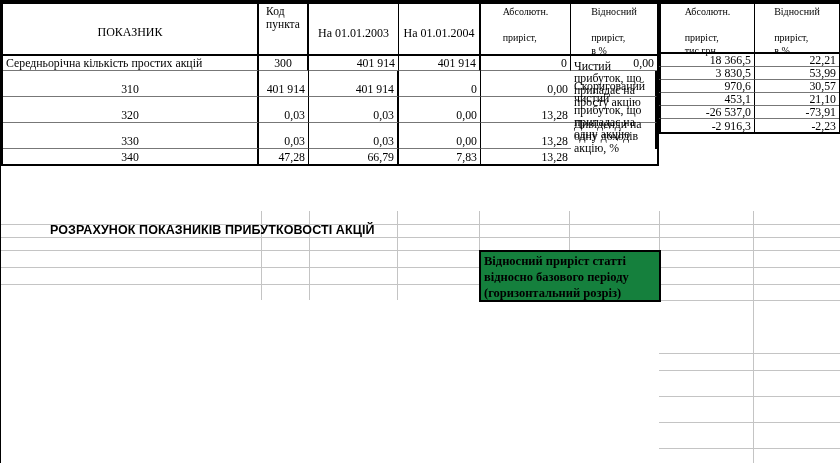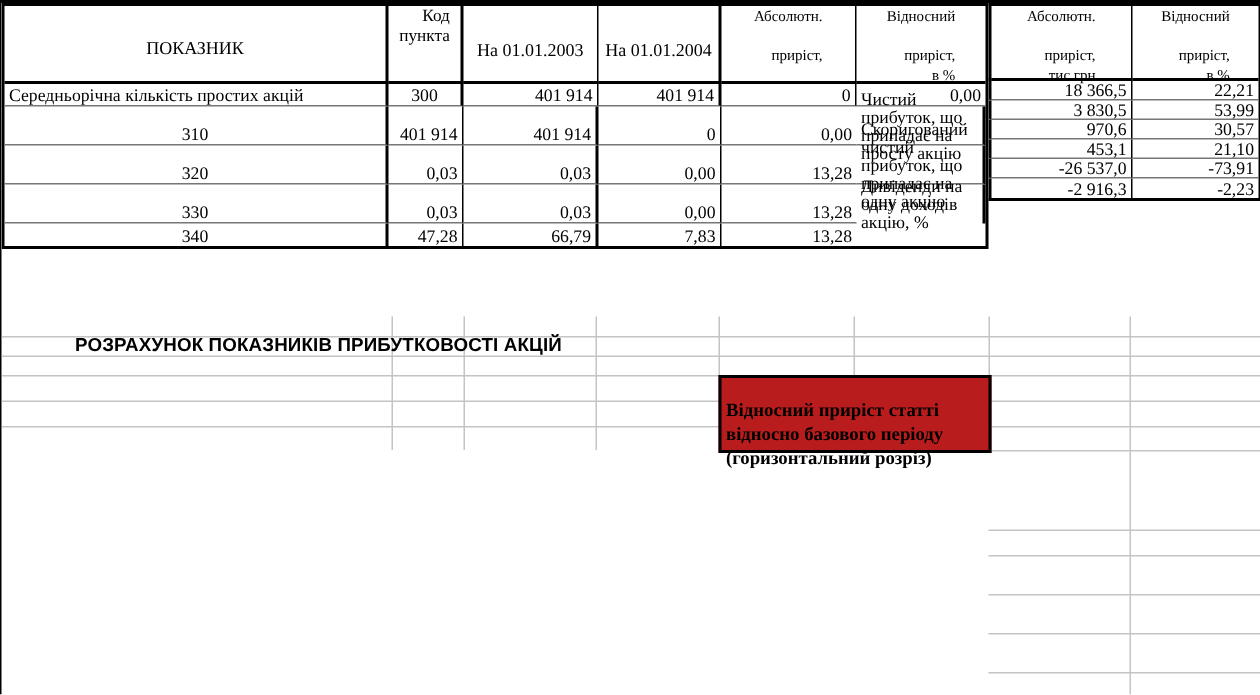--- a/index.html
+++ b/index.html
@@ -14,36 +14,36 @@
   .gl.h { height:1px; }
   .gl.v { width:1px; }
   
   .title {
     position:absolute; font-family:"Liberation Sans", sans-serif;
     font-weight:bold; font-size:12.5px; line-height:13px;
     white-space:nowrap; letter-spacing:0.1px;
   }
   
   .gbox {
-    position:absolute; background:#b91c1c; border:2px solid #000;
+    position:absolute; background:#15803d; border:2px solid #000;
     font-weight:bold; font-size:12.8px; line-height:16px;
-    white-space:pre-line; padding:13px 0 0 3px; overflow:visible;
+    white-space:pre-line; padding:1px 0 0 3px; overflow:visible;
   }
   
   .tbl { position:absolute; background:#fff; border:2px solid #000; display:grid; }
   #t1 { left:0; top:77;  width:840px; height:132px;
         grid-template-columns:256px 50px 90px 82px 90px 90px 94px 84px;
         grid-template-rows:50px repeat(6,13px); }
   #t2 { left:0; top:298; width:658px; height:164px;
         grid-template-columns:256px 50px 90px 82px 90px 86px;
         grid-template-rows:52px 15px 26px 26px 26px 15px; }
   .c  { border-right:1px solid #000; border-bottom:1px solid #777;
         display:flex; align-items:center; font-size:11.8px; line-height:12px; }
   .hc { border-right:1px solid #000; border-bottom:2px solid #000;
-        display:flex; font-size:12px; text-align:right; white-space:pre-line; }
+        display:flex; font-size:12px; text-align:left; white-space:pre-line; }
   .tk    { border-right-width:2px; }
   .lastc { border-right:none; }
   .lastr { border-bottom:none; }
   .name  { padding-left:3px; }
   .tot   { padding-left:44px; }
   .ctr   { justify-content:center; }
   .num   { justify-content:flex-end; padding-right:3px; }
   .bot   { align-items:flex-end; padding-bottom:1px; }
   .h-ind  { align-items:flex-end; justify-content:center; padding-bottom:14px; }
   .h-code { align-items:flex-start; justify-content:center; font-size:11.5px; line-height:13px; padding-top:1px; }

